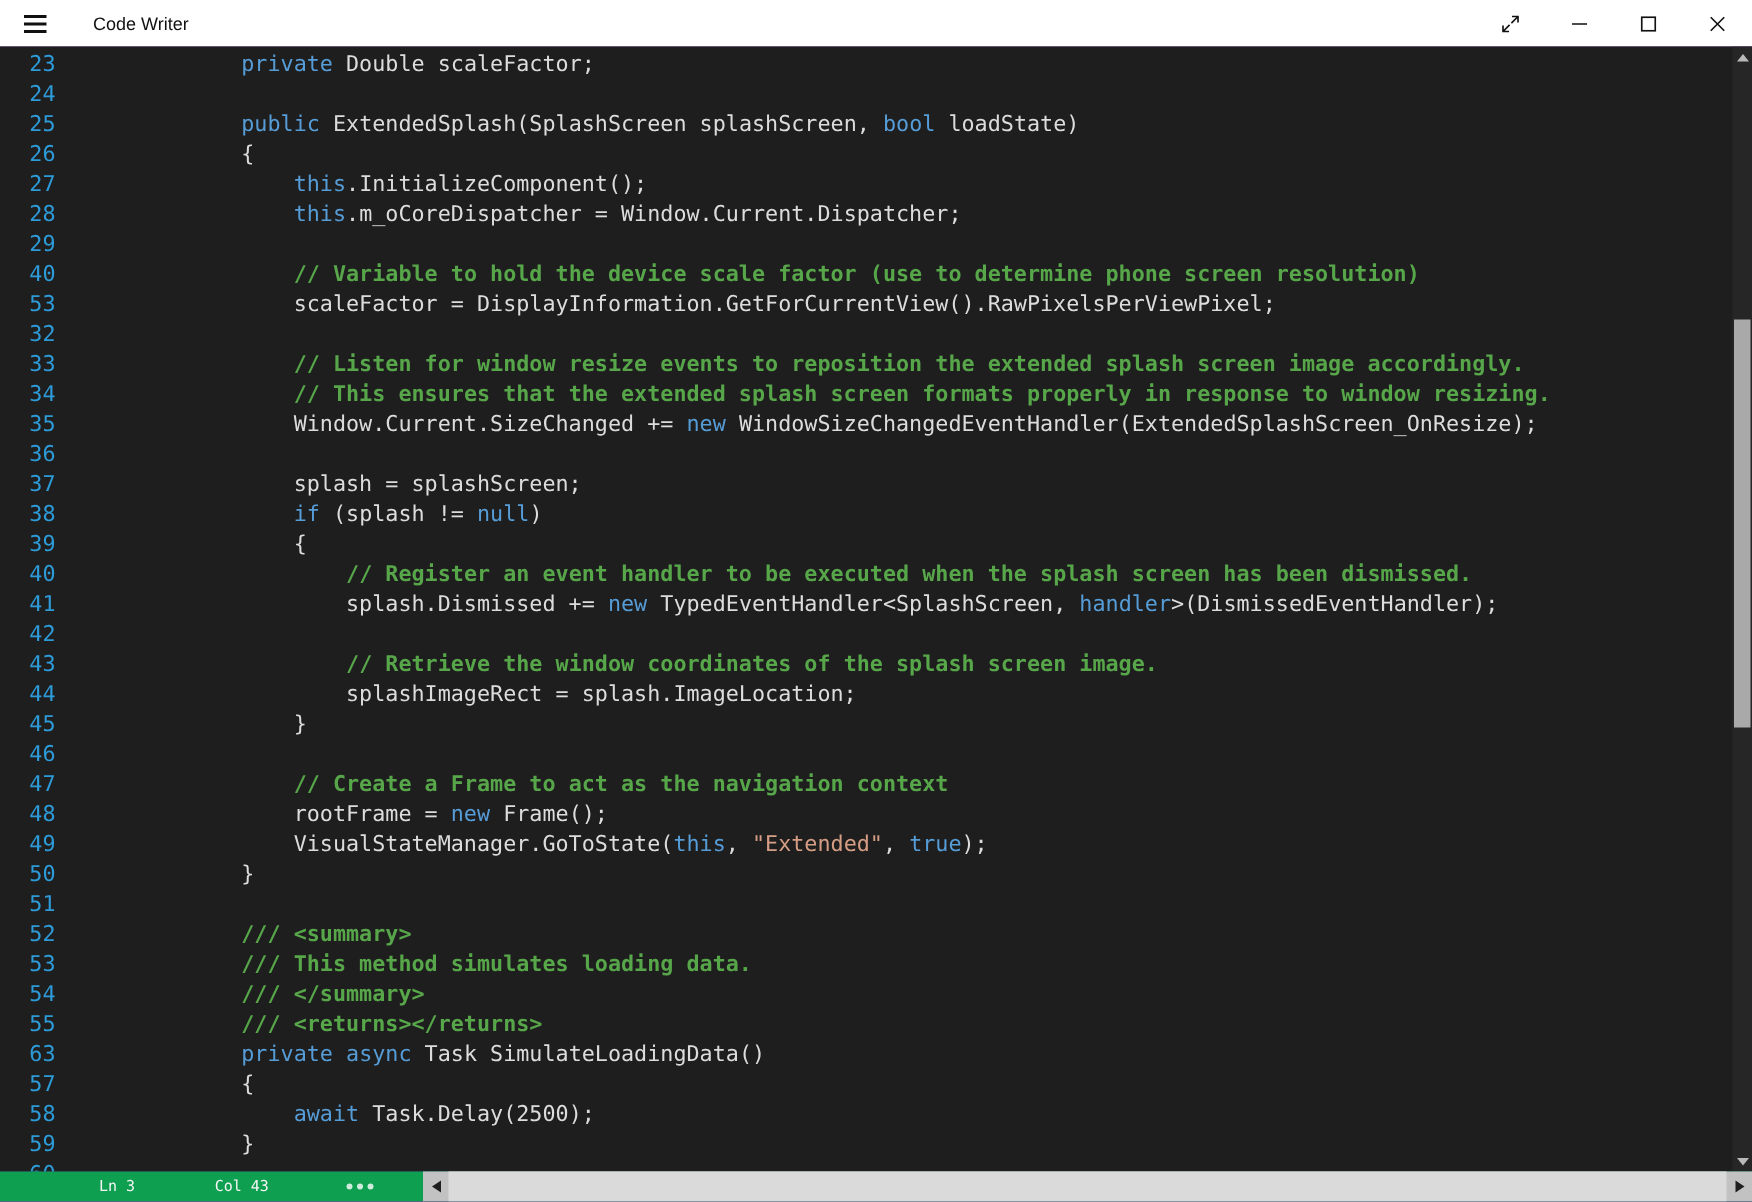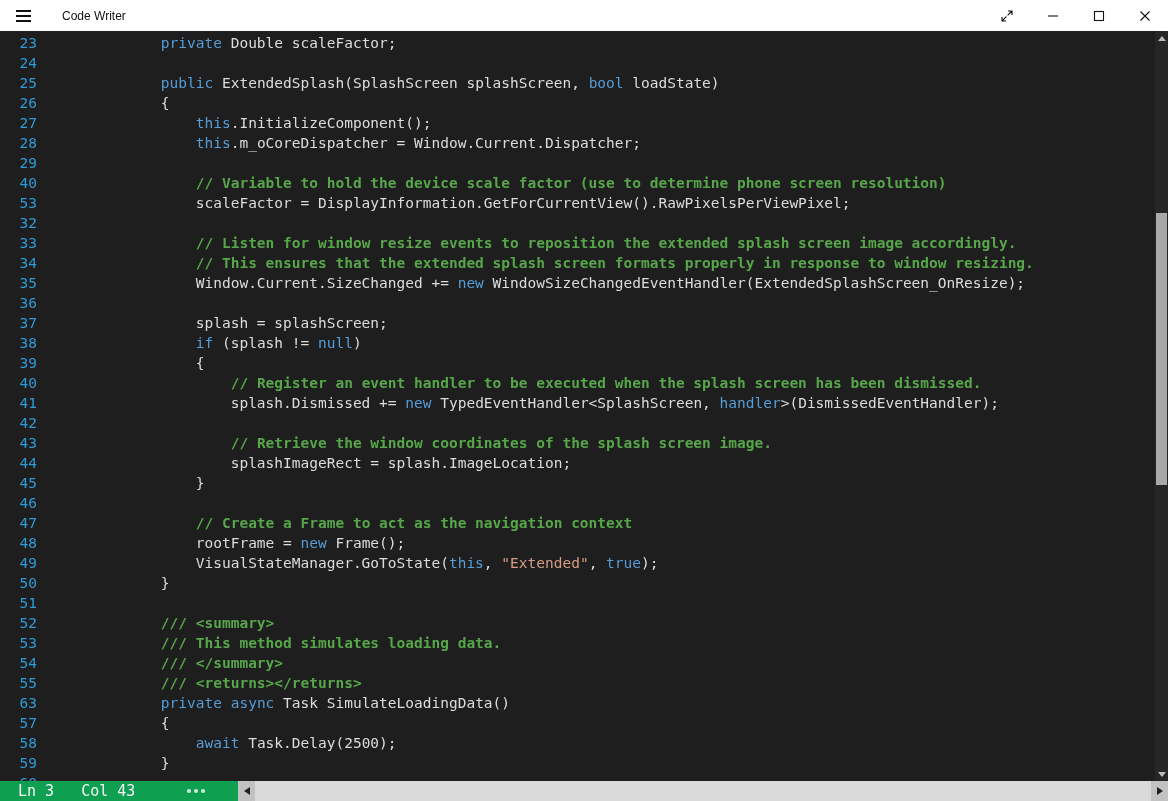--- a/index.html
+++ b/index.html
@@ -45,24 +45,24 @@
   .vs-arrow.up { top:0; } .vs-arrow.down { bottom:0; }
   .tri-up   { width:0; height:0; border-left:4px solid transparent; border-right:4px solid transparent; border-bottom:5px solid #b9b9b9; }
   .tri-down { width:0; height:0; border-left:4px solid transparent; border-right:4px solid transparent; border-top:5px solid #b9b9b9; }
   .vs-thumb { position:absolute; left:1px; right:1px; top:182px; height:272px; background:#a9a9a9; }
 
   
   .statusbar {
     position:absolute; left:0; right:0; bottom:0; height:20px;
     background:var(--statusbar-bg,#0e9f50); color:var(--statusbar-text,#f5f5f5);
     display:flex; align-items:center;
-    font-family:"DejaVu Sans Mono",monospace; font-size:15px;
+    font-family:"DejaVu Sans Mono",monospace; font-size:10px;padding-left:48px;
   }
   .sb-ln  { margin-left:18px; }
-  .sb-col { margin-left:27px;text-align:right; }
+  .sb-col { margin-left:53px;text-align:right; }
   .sb-dots { margin-left:52px; display:flex; gap:3px; align-items:center; }
   .sb-dots i { width:4px; height:4px; border-radius:50%; background:rgba(255,255,255,.8); }
   .hscroll { flex:1; margin-left:33px; height:20px; background:#c2c2c2; display:flex; align-items:stretch; }
   .hs-arrow { width:17px; display:flex; align-items:center; justify-content:center; }
   .tri-left  { width:0; height:0; border-top:4px solid transparent; border-bottom:4px solid transparent; border-right:6px solid #1f1f1f; }
   .tri-right { width:0; height:0; border-top:4px solid transparent; border-bottom:4px solid transparent; border-left:6px solid #1f1f1f; }
   .hs-thumb { flex:1; background:#dadada; }
 </style>
 </head>
 <body>

